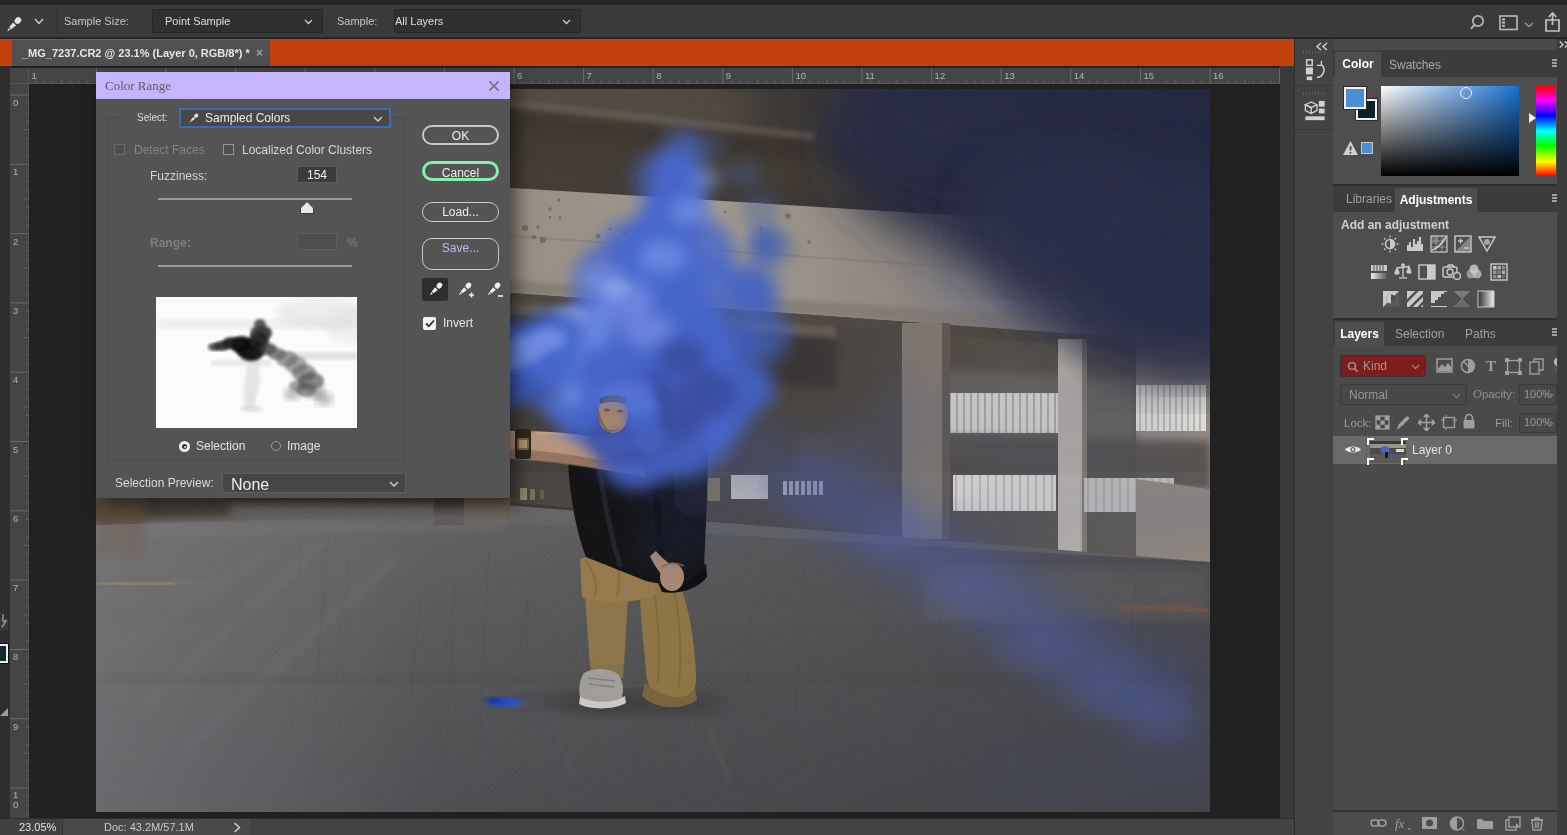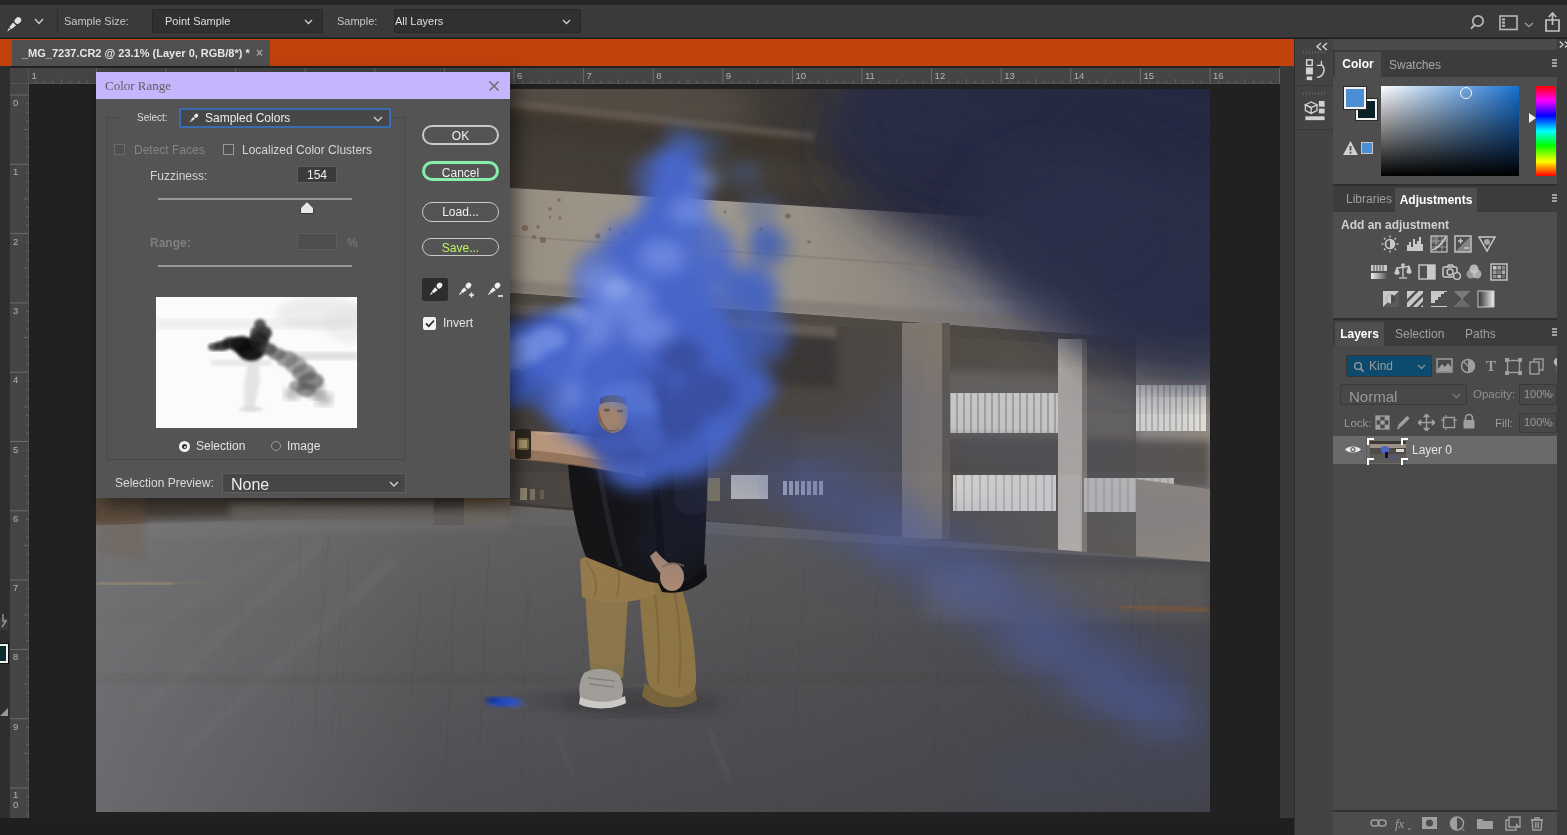--- a/index.html
+++ b/index.html
@@ -1096,21 +1096,21 @@
       </svg>
       <div class="abs" style="left:0;top:279px;width:224px;height:2px;background:#2f2f2f;"></div>
       <div class="abs" style="left:0;top:281px;width:224px;height:26px;background:#3c3c3c;"></div>
       <div class="abs" style="left:2px;top:283px;width:49px;height:24px;background:#4e4e4e;color:#ffffff;font-size:12px;font-weight:bold;text-align:center;line-height:24px;">Layers</div>
       <div class="abs" style="left:62px;top:288px;color:#a0a0a0;font-size:12px;">Selection</div>
       <div class="abs" style="left:132px;top:288px;color:#a0a0a0;font-size:12px;">Paths</div>
       <svg class="abs" style="left:219px;top:289px;" width="14" height="10" viewBox="0 0 14 10">
         <path d="M0,1 h14 M0,4 h14 M0,7 h14" stroke="#c2c2c2" stroke-width="1.4"></path>
       </svg>
       <div class="abs" style="left:0;top:307px;width:224px;height:489px;background:#4a4a4a;"></div>
-      <div class="abs" style="left:13px;top:316px;width:86px;height:22px;background:#0c4a6e;border:1px solid #353535;border-radius:2px;">
+      <div class="abs" style="left:7px;top:316px;width:86px;height:22px;background:#7f1d1d;border:1px solid #353535;border-radius:2px;">
         <svg style="position:absolute;left:6px;top:5px;" width="12" height="12" viewBox="0 0 12 12">
           <circle cx="5" cy="5" r="3.4" fill="none" stroke="#9a9a9a" stroke-width="1.4"></circle>
           <line x1="7.6" y1="7.6" x2="10.6" y2="10.6" stroke="#9a9a9a" stroke-width="1.5"></line>
         </svg>
         <span style="position:absolute;left:22px;top:3px;color:#9a9a9a;font-size:12px;">Kind</span>
         <svg style="position:absolute;right:5px;top:8px;" width="9" height="6" viewBox="0 0 9 6">
           <path d="M1,1 L4.5,4.5 L8,1" stroke="#8a8a8a" stroke-width="1.3" fill="none"></path>
         </svg>
       </div>
       <svg class="abs" style="left:103px;top:319px;" width="17" height="16" viewBox="0 0 17 16">
@@ -1136,21 +1136,21 @@
       </svg>
       <svg class="abs" style="left:196px;top:319px;" width="16" height="17" viewBox="0 0 16 17">
         <rect x="1" y="4" width="9" height="12" fill="none" stroke="#9f9f9f" stroke-width="1.4"></rect>
         <path d="M5,4 L5,1 L14,1 L14,12 L10,12" fill="none" stroke="#9f9f9f" stroke-width="1.4"></path>
       </svg>
       <svg class="abs" style="left:218px;top:318px;" width="12" height="19" viewBox="0 0 12 19">
         <circle cx="7" cy="5" r="4.2" fill="#b5b5b5"></circle>
         <rect x="5.8" y="8.5" width="2.4" height="8" fill="#b5b5b5"></rect>
       </svg>
       <div class="abs" style="left:7px;top:345px;width:127px;height:21px;background:#484848;border:1px solid #3a3a3a;border-radius:2px;">
-        <span style="position:absolute;left:8px;top:3px;color:#9a9a9a;font-size:15px;">Normal</span>
+        <span style="position:absolute;left:8px;top:3px;color:#9a9a9a;font-size:12px;">Normal</span>
         <svg style="position:absolute;right:5px;top:8px;" width="9" height="6" viewBox="0 0 9 6">
           <path d="M1,1 L4.5,4.5 L8,1" stroke="#7a7a7a" stroke-width="1.3" fill="none"></path>
         </svg>
       </div>
       <div class="abs" style="left:140px;top:349px;color:#8f8f8f;font-size:11.5px;">Opacity:</div>
       <div class="abs" style="left:186px;top:345px;width:38px;height:21px;background:#484848;border:1px solid #3a3a3a;border-radius:2px;">
         <span style="position:absolute;left:4px;top:3px;color:#9a9a9a;font-size:11px;">100%</span>
         <svg style="position:absolute;right:2px;top:8px;" width="8" height="6" viewBox="0 0 9 6">
           <path d="M1,1 L4.5,4.5 L8,1" stroke="#7a7a7a" stroke-width="1.3" fill="none"></path>
         </svg>
@@ -1264,20 +1264,29 @@
           <line x1="8.8" y1="6" x2="8.5" y2="12"></line>
         </g>
       </svg>
     </div>
   <div class="abs" style="left:1557px;top:39px;width:10px;height:796px;background:#3c3c3c;">
     <svg class="abs" style="left:1px;top:1px;" width="12" height="9" viewBox="0 0 14 9">
         <path d="M2,1 L6,4.5 L2,8 M8,1 L12,4.5 L8,8" stroke="#cfcfcf" stroke-width="1.5" fill="none"></path>
       </svg>
   </div>
 
+  <div class="abs" style="left:0;top:818px;width:1294px;height:17px;background:#434343;border-top:1px solid #2d2d2d;">
+    <div class="abs" style="left:0;top:0;width:60px;height:17px;background:#414141;color:#e3e3e3;font-size:11px;line-height:16px;text-align:left;padding-left:19px;">23.05%</div>
+    <div class="abs" style="left:62px;top:0;width:1px;height:17px;background:#333;"></div>
+      <div class="abs" style="left:63px;top:0;width:187px;height:17px;background:#4a4a4a;"></div>
+    <div class="abs" style="left:104px;top:0;color:#c9c9c9;font-size:11px;line-height:16px;">Doc: 43.2M/57.1M</div>
+    <svg class="abs" style="left:233px;top:3px;" width="8" height="11" viewBox="0 0 8 11">
+        <path d="M1.5,1 L6.5,5.5 L1.5,10" stroke="#d5d5d5" stroke-width="1.4" fill="none"></path>
+      </svg>
+  </div>
 
   <div class="abs" id="dialog" style="left:96px;top:72px;width:414px;height:426px;background:#545454;box-shadow:6px 8px 18px rgba(0,0,0,0.55);">
       <div class="abs" style="left:0;top:0;width:414px;height:27px;background:#c4b5fd;font-family:Liberation Serif, serif;">
         <div class="abs" style="left:9px;top:6px;font-size:13px;color:#5f5f5f;">Color Range</div>
         <svg class="abs" style="left:392px;top:8px;" width="12" height="12" viewBox="0 0 12 12">
           <path d="M1.5,1.5 L10.5,10.5 M10.5,1.5 L1.5,10.5" stroke="#6e6e6e" stroke-width="1.6"></path>
         </svg>
       </div>
       <div class="abs" style="left:11px;top:45px;width:298px;height:343px;border:1px solid #49494a;border-top:none;"></div>
       <div class="abs" style="left:11px;top:45px;width:14px;height:1px;background:#49494a;"></div>
@@ -1357,21 +1366,21 @@
       <div class="abs" style="left:19px;top:404px;font-size:12px;color:#dadada;">Selection Preview:</div>
       <div class="abs" style="left:126px;top:401px;width:184px;height:20px;background:#464646;border:1px solid #5e5e5e;">
         <span style="position:absolute;left:8px;top:2px;color:#ececec;font-size:16px;">None</span>
         <svg style="position:absolute;right:6px;top:7px;" width="10" height="7" viewBox="0 0 10 7">
           <path d="M1,1 L5,5 L9,1" stroke="#cfcfcf" stroke-width="1.4" fill="none"></path>
         </svg>
       </div>
       <div class="abs" style="left:326px;top:53px;width:77px;height:20px;border:2px solid #c9c9c9;border-radius:11px;color:#efefef;font-size:12px;text-align:center;line-height:18px;">OK</div>
       <div class="abs" style="left:326px;top:89px;width:77px;height:20px;border:3px solid #86efac;border-radius:10px;color:#efefef;font-size:12px;text-align:center;line-height:18px;">Cancel</div>
       <div class="abs" style="left:326px;top:130px;width:77px;height:20px;border:1px solid #c9c9c9;border-radius:10px;color:#efefef;font-size:12px;text-align:center;line-height:18px;">Load...</div>
-      <div class="abs" style="left:326px;top:166px;width:77px;height:18px;border:1px solid #c9c9c9;border-radius:10px;color:#bef264;font-size:12px;text-align:center;line-height:18px;">Save...</div>
+      <div class="abs" style="left:326px;top:166px;width:77px;height:32px;border:1px solid #c9c9c9;border-radius:10px;color:#c4b5fd;font-size:12px;text-align:center;line-height:18px;">Save...</div>
       <div class="abs" style="left:326px;top:206px;width:26px;height:23px;background:#2d2d2d;border-radius:2px;">
         <svg style="position:absolute;left:4px;top:2px;" width="19" height="19" viewBox="0 0 19 19">
           <g transform="rotate(45 9.5 9.5)" fill="#ededed">
             <rect x="6.9" y="0.8" width="5.2" height="6.2" rx="2.6"></rect>
             <polygon points="7.6,8.2 11.4,8.2 10.7,13.6 8.3,13.6"></polygon>
             <polygon points="8.5,14.2 10.5,14.2 9.5,17.6"></polygon>
           </g>
         </svg>
       </div>
       <div class="abs" style="left:355px;top:206px;width:26px;height:23px;border-radius:2px;">

